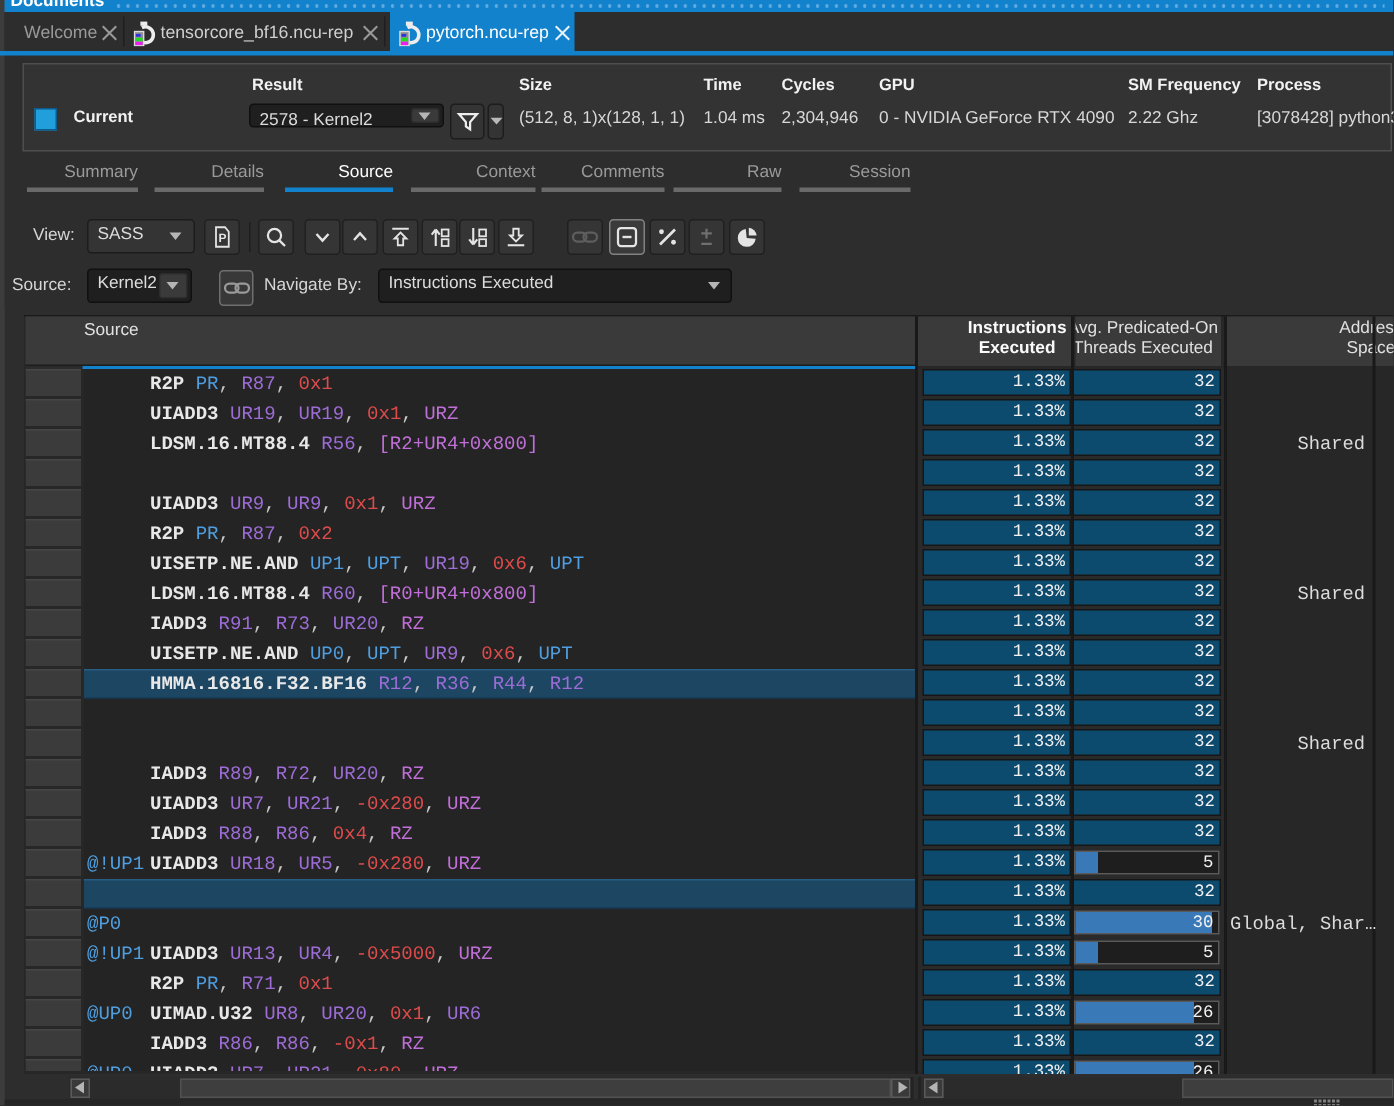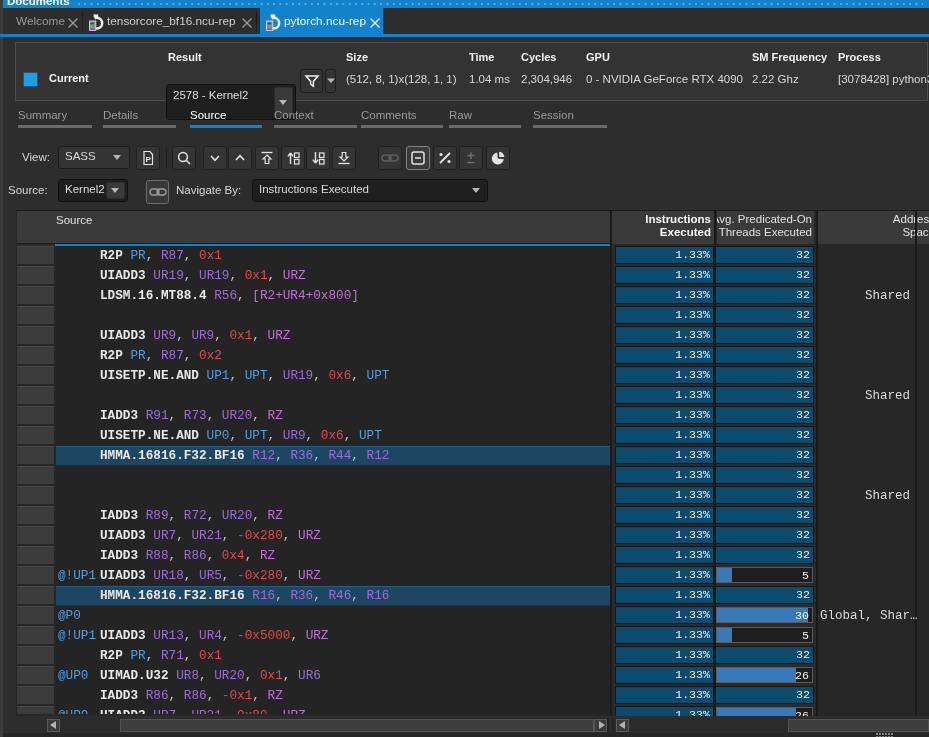--- a/index.html
+++ b/index.html
@@ -24,21 +24,21 @@
 #swatch{position:absolute;left:23px;top:72px;width:15px;height:15px;background:#219fdb;border:1px solid #0c5d8d}
 .combo{position:absolute;background:#1f1f1f;border:1px solid #101010;border-radius:3px;color:#dcdcdc;font-size:11.5px}
 .combo .ct{position:absolute;left:6px;top:3px;white-space:nowrap}
 .combo .ca{position:absolute;right:4px;top:50%;margin-top:-2.5px;width:0;height:0;
  border-left:4.5px solid transparent;border-right:4.5px solid transparent;border-top:5px solid #b5b5b5}
 .combo .cb{position:absolute;right:2px;top:2px;bottom:2px;width:19px;background:#3a3a3a;border:1px solid #2c2c2c;border-radius:2px}
 .combo .cb i{position:absolute;left:50%;top:50%;margin:-2.5px 0 0 -4.5px;width:0;height:0;border-left:4.5px solid transparent;border-right:4.5px solid transparent;border-top:5px solid #b5b5b5}
 .btn{position:absolute;width:24px;height:24px;background:#353535;border:1px solid #202020;border-radius:3px}
 .btn svg{position:absolute;left:50%;top:50%;transform:translate(-50%,-50%)}
 
-.ptab{position:absolute;top:109px;height:14px;font-size:11.5px;color:#9a9a9a;text-align:left}
+.ptab{position:absolute;top:109px;height:14px;font-size:11.5px;color:#9a9a9a;text-align:right}
 .pbar{position:absolute;top:125px;height:3px;background:#6a6a6a}
 
 #tbl{position:absolute;left:16px;top:210px;width:913px;height:506px;background:#272727;border-top:1px solid #1a1a1a}
 #gut{position:absolute;left:17px;top:211px;width:37px;height:503px;background:#2b2b2b;overflow:hidden}
 .gcell{position:absolute;left:0;width:37px;height:18px;background:#3b3b3b;border-top:1px solid #474747;box-shadow:0 2px 0 #272727}
 #shead{position:absolute;left:17px;top:211px;width:593px;height:33px;background:#3a3a3a;color:#e2e2e2;font-size:11.5px;border-bottom:1px solid #1c1c1c}
 #shead span{position:absolute;left:39px;top:3px}
 #blueline{position:absolute;left:55px;top:244px;width:555px;height:2px;background:#1282cd}
 #srcarea{position:absolute;left:56px;top:246px;width:554px;height:468px;background:#242424;overflow:hidden}
 .srow{position:absolute;left:0;width:554px;height:20px;font-family:"Liberation Mono",monospace;
@@ -47,21 +47,21 @@
 .srow .ins{position:absolute;left:44px;top:0}
 .srow .pred{position:absolute;left:2px;top:0}
 .o{font-weight:bold!important;color:#e8e8e8}
 .r{color:#9d6cd6}
 .m{color:#c16fd8}
 .p{color:#4f9fe0}
 .i{color:#de4b4b}
 .selrow{position:absolute;left:0;width:554px;height:20px;background:#1d4663;border-top:1px solid #275d82;border-bottom:1px solid #16334a;box-sizing:border-box}
 .cdiv{position:absolute;top:0;width:2px;height:505px;background:#191919}
 .hdr{position:absolute;top:211px;height:33px;background:#3a3a3a;font-size:11.5px;color:#e0e0e0;line-height:13.5px;overflow:hidden}
-.hdr .in{position:absolute;top:1.5px;right:3px;text-align:right;white-space:nowrap}
+.hdr .in{position:absolute;top:1.5px;right:3px;text-align:center;white-space:nowrap}
 .bar{position:absolute;height:16px;background:#0c4a6e;box-shadow:0 0 0 1px #161616}
 .bt{position:absolute;right:3px;top:1px;font-family:"Liberation Mono",monospace;font-size:11.6px;color:#f2f2f2}
 .pcell{position:absolute;height:16px;background:#1e1e1e;border:1px solid #5a5a5a}
 .pfill{position:absolute;left:0;top:0;height:14px;background:#3a79b8}
 .addr{position:absolute;font-family:"Liberation Mono",monospace;font-size:12.5px;color:#dcdcdc;height:20px;line-height:20px}
 
 .sbbtn{position:absolute;width:13px;height:13px;background:#3a3a3a;border:1px solid #5a5a5a}
 .sbthumb{position:absolute;height:13px;background:#3e3e3e;border:1px solid #515151}
 .sbtrough{position:absolute;height:15px;background:#2b2b2b}
 .tri{position:absolute;left:50%;top:50%;width:0;height:0}
@@ -104,21 +104,21 @@
 <div class="tab" style="left:281px;top:6px;color:#fff">pytorch.ncu-rep</div>
 <div class="abs" style="left:366px;top:7px"><svg width="12" height="12" viewBox="0 0 12 12">
           <path d="M1.5 1.5 L10.5 10.5 M10.5 1.5 L1.5 10.5" stroke="#e8f2fa" stroke-width="1.4"></path>
         </svg></div>
 </div>
 <div id="tabline"></div>
 <div id="panel"></div>
 <div id="swatch"></div>
 <div class="lab" style="left:49px;top:72px">Current</div>
 <div class="lab" style="left:168px;top:51px">Result</div>
-<div class="combo" style="left:166px;top:84px;width:130px;height:36px">
+<div class="combo" style="left:166px;top:69px;width:130px;height:16px">
       <span class="ct" style="top:4px">2578 - Kernel2</span>
       <span class="cb">
         <i></i>
       </span>
     </div>
 <div class="btn" style="left:300px;top:69px;width:23px;height:24px;border-color:#1d1d1d;background:#343434">
       <svg width="17" height="17" viewBox="0 0 17 17">
         <path d="M2.5 3.5 h12 l-4.6 5.4 v4.8 l-2.8 -2 v-2.8 z" fill="none" stroke="#ededed" stroke-width="1.5"></path>
       </svg>
     </div>
@@ -301,30 +301,30 @@
 <div class="cdiv" style="left:915px;top:211px"></div>
 <div class="abs" style="left:612px;top:246px;width:102px;height:468px;background:#2a2a2a"></div>
 <div class="abs" style="left:716px;top:246px;width:100px;height:468px;background:#2a2a2a"></div>
 <div id="srcarea">
 <div class="srow" style="top:0px"><span class="ins"><b class="o">R2P</b> <b class="p">PR</b>, <b class="r">R87</b>, <b class="i">0x1</b></span></div>
 <div class="srow" style="top:20px"><span class="ins"><b class="o">UIADD3</b> <b class="r">UR19</b>, <b class="r">UR19</b>, <b class="i">0x1</b>, <b class="m">URZ</b></span></div>
 <div class="srow" style="top:40px"><span class="ins"><b class="o">LDSM.16.MT88.4</b> <b class="r">R56</b>, <b class="m">[R2+UR4+0x800]</b></span></div>
 <div class="srow" style="top:80px"><span class="ins"><b class="o">UIADD3</b> <b class="r">UR9</b>, <b class="r">UR9</b>, <b class="i">0x1</b>, <b class="m">URZ</b></span></div>
 <div class="srow" style="top:100px"><span class="ins"><b class="o">R2P</b> <b class="p">PR</b>, <b class="r">R87</b>, <b class="i">0x2</b></span></div>
 <div class="srow" style="top:120px"><span class="ins"><b class="o">UISETP.NE.AND</b> <b class="p">UP1</b>, <b class="p">UPT</b>, <b class="r">UR19</b>, <b class="i">0x6</b>, <b class="p">UPT</b></span></div>
+<div class="srow" style="top:140px"><span class="ins"><b class="o">LDSM.16.MT88.4</b> <b class="r">R60</b>, <b class="m">[R0+UR4+0x800]</b></span></div>
 <div class="srow" style="top:160px"><span class="ins"><b class="o">IADD3</b> <b class="r">R91</b>, <b class="r">R73</b>, <b class="r">UR20</b>, <b class="m">RZ</b></span></div>
 <div class="srow" style="top:180px"><span class="ins"><b class="o">UISETP.NE.AND</b> <b class="p">UP0</b>, <b class="p">UPT</b>, <b class="r">UR9</b>, <b class="i">0x6</b>, <b class="p">UPT</b></span></div>
 <div class="selrow" style="top:200px"></div>
 <div class="srow" style="top:200px"><span class="ins"><b class="o">HMMA.16816.F32.BF16</b> <b class="r">R12</b>, <b class="r">R36</b>, <b class="r">R44</b>, <b class="r">R12</b></span></div>
 <div class="srow" style="top:260px"><span class="ins"><b class="o">IADD3</b> <b class="r">R89</b>, <b class="r">R72</b>, <b class="r">UR20</b>, <b class="m">RZ</b></span></div>
 <div class="srow" style="top:280px"><span class="ins"><b class="o">UIADD3</b> <b class="r">UR7</b>, <b class="r">UR21</b>, <b class="i">-0x280</b>, <b class="m">URZ</b></span></div>
 <div class="srow" style="top:300px"><span class="ins"><b class="o">IADD3</b> <b class="r">R88</b>, <b class="r">R86</b>, <b class="i">0x4</b>, <b class="m">RZ</b></span></div>
 <div class="srow" style="top:320px"><b class="p pred">@!UP1</b><span class="ins"><b class="o">UIADD3</b> <b class="r">UR18</b>, <b class="r">UR5</b>, <b class="i">-0x280</b>, <b class="m">URZ</b></span></div>
 <div class="selrow" style="top:340px"></div>
-<div class="srow" style="top:340px"><span class="ins"><b class="o">HMMA.16816.F32.BF16</b> <b class="r">R16</b>, <b class="r">R36</b>, <b class="r">R46</b>, <b class="r">R16</b></span></div>
 <div class="srow" style="top:360px"><b class="p pred">@P0</b></div>
 <div class="srow" style="top:380px"><b class="p pred">@!UP1</b><span class="ins"><b class="o">UIADD3</b> <b class="r">UR13</b>, <b class="r">UR4</b>, <b class="i">-0x5000</b>, <b class="m">URZ</b></span></div>
 <div class="srow" style="top:400px"><span class="ins"><b class="o">R2P</b> <b class="p">PR</b>, <b class="r">R71</b>, <b class="i">0x1</b></span></div>
 <div class="srow" style="top:420px"><b class="p pred">@UP0</b><span class="ins"><b class="o">UIMAD.U32</b> <b class="r">UR8</b>, <b class="r">UR20</b>, <b class="i">0x1</b>, <b class="r">UR6</b></span></div>
 <div class="srow" style="top:440px"><span class="ins"><b class="o">IADD3</b> <b class="r">R86</b>, <b class="r">R86</b>, <b class="i">-0x1</b>, <b class="m">RZ</b></span></div>
 <div class="srow" style="top:460px"><b class="p pred">@UP0</b><span class="ins"><b class="o">UIADD3</b> <b class="r">UR7</b>, <b class="r">UR21</b>, <b class="i">0x80</b>, <b class="m">URZ</b></span></div>
 </div>
 <div class="bar" style="left:616px;top:247px;width:97px">
       <span class="bt">1.33%</span>
     </div>

